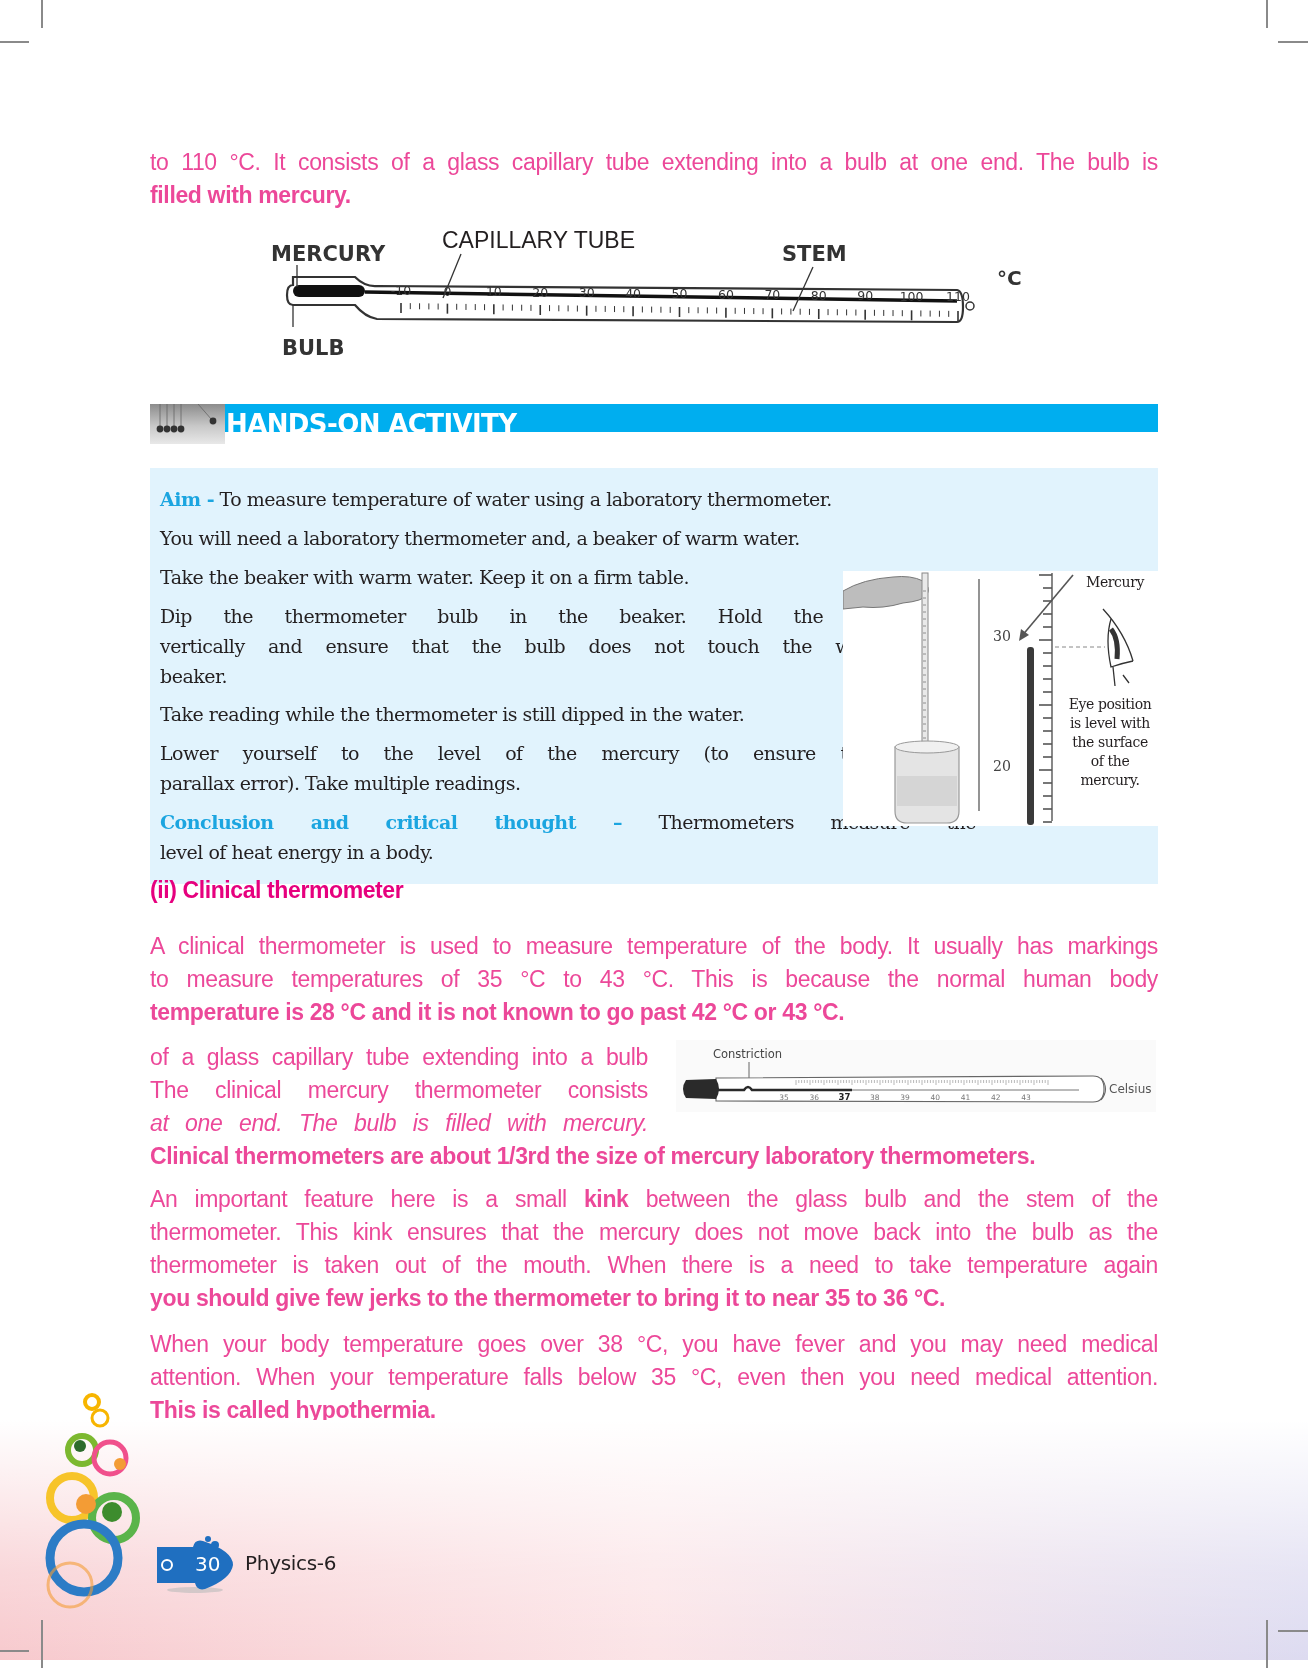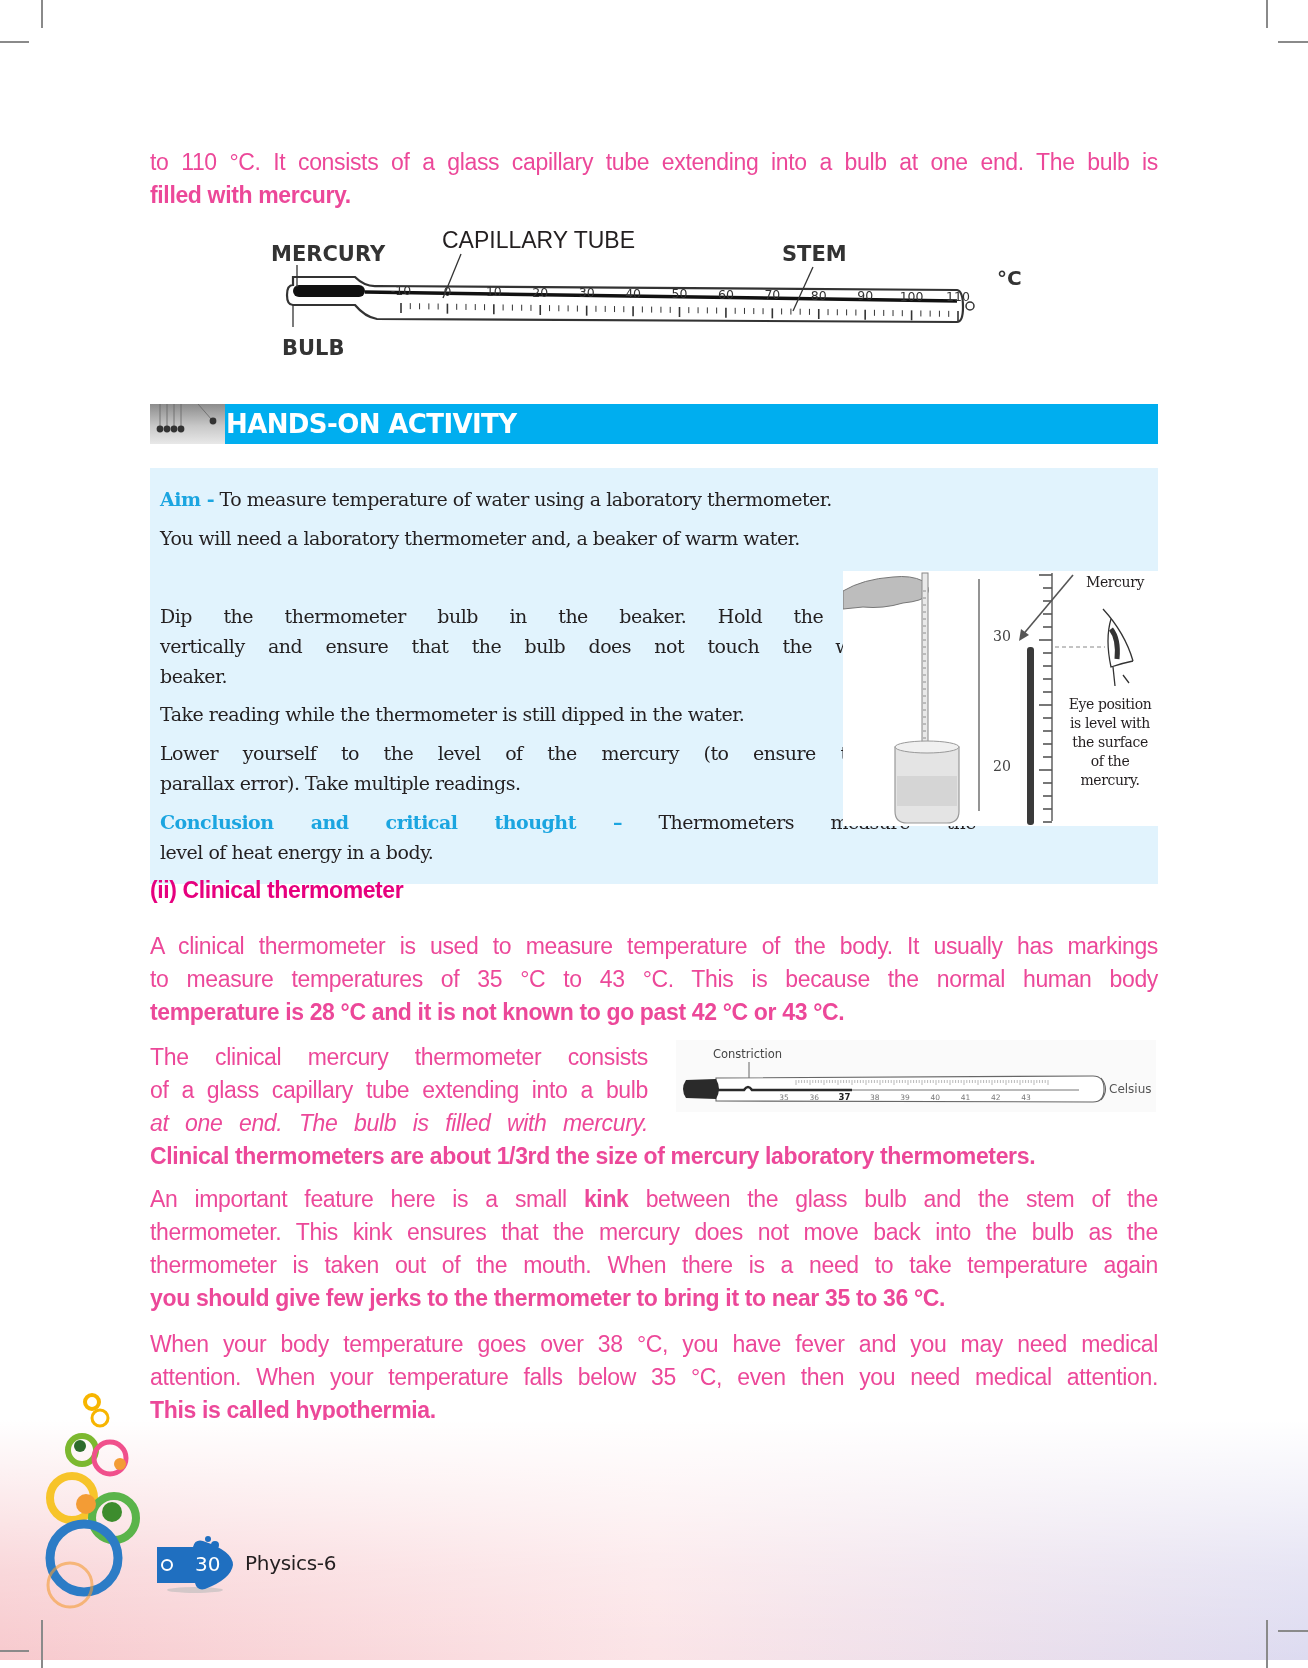--- a/index.html
+++ b/index.html
@@ -17,21 +17,21 @@
     text-align:justify; letter-spacing:-0.35px;
   }
   .txt .ln { display:block; white-space:nowrap; text-align-last:justify; }
   .txt .ln.last { text-align-last:left;font-weight:bold; }
   .txt b { font-weight:bold; }
 
   
   #lab-diagram { position:absolute; left:265px; top:225px; width:780px; height:150px; }
 
   
-  #hands-header { position:absolute; left:150px; top:404px; width:1008px; height:40px; background:#00aeef; }
+  #hands-header { position:absolute; left:150px; top:404px; width:1008px; height:28px; background:#00aeef; }
   #hands-icon { position:absolute; left:0; top:0; width:75px; height:40px;
     background:linear-gradient(180deg,#8c8c8c 0%,#c8c8c8 55%,#e8e8e8 100%); overflow:hidden; }
   #hands-title { position:absolute; left:76px; top:4px; font-family:"DejaVu Sans", sans-serif; font-weight:bold;
     font-size:26px; color:#ffffff; letter-spacing:-0.6px; line-height:32px; }
   #hands-body { position:absolute; left:150px; top:444px; width:1008px; height:416px; background:#e1f3fd;margin-top:24px; }
   .serif {
     position:absolute; left:10px;
     font-family:"DejaVu Serif", serif; font-size:19px; line-height:30px; color:#231f20;
     letter-spacing:-0.5px;
   }
@@ -188,20 +188,23 @@
   <div id="hands-title">HANDS-ON ACTIVITY</div>
 </div>
 
 <div id="hands-body">
   <div class="serif" style="top:16px;">
     <span class="ln"><span class="accent">Aim -</span><span> To measure temperature of water using a laboratory thermometer.</span></span>
   </div>
   <div class="serif" style="top:55px;">
     <span class="ln">You will need a laboratory thermometer and, a beaker of warm water.</span>
   </div>
+  <div class="serif" style="top:94px;">
+    <span class="ln">Take the beaker with warm water. Keep it on a firm table.</span>
+  </div>
   <div class="serif" style="top:133px;">
     <span class="ln jl">Dip the thermometer bulb in the beaker. Hold the thermometer</span>
     <span class="ln jl">vertically and ensure that the bulb does not touch the walls of the</span>
     <span class="ln">beaker.</span>
   </div>
   <div class="serif" style="top:231px;text-align:right;">
     <span class="ln">Take reading while the thermometer is still dipped in the water.</span>
   </div>
   <div class="serif" style="top:270px;">
     <span class="ln jl">Lower yourself to the level of the mercury (to ensure there is no</span>
@@ -309,22 +312,22 @@
 
 <div id="clinical-heading">(ii) Clinical thermometer</div>
 
 <div class="txt" style="top:930px;">
   <span class="ln">A clinical thermometer is used to measure temperature of the body. It usually has markings</span>
   <span class="ln">to measure temperatures of 35 °C to 43 °C. This is because the normal human body</span>
   <span class="ln last">temperature is 28 °C and it is not known to go past 42 °C or 43 °C.</span>
 </div>
 
 <div class="txt" style="top:1041px;">
+  <span class="ln" style="width:498px;">of a glass capillary tube extending into a bulb</span>
   <span class="ln" style="width:498px;">The clinical mercury thermometer consists</span>
-  <span class="ln" style="width:498px;">of a glass capillary tube extending into a bulb</span>
   <span class="ln" style="width:498px;font-style:italic;">at one end. The bulb is filled with mercury.</span>
   <span class="ln last">Clinical thermometers are about 1/3rd the size of mercury laboratory thermometers.</span>
 </div>
 
 <div id="clinical-figure">
   <svg width="480" height="72" viewBox="0 0 480 72">
     <rect x="0" y="0" width="480" height="72" fill="#fafafa"></rect>
     <text x="37" y="18" font-family="DejaVu Sans, sans-serif" font-size="11.5" fill="#444">Constriction</text>
     <line x1="73" y1="22" x2="73" y2="40" stroke="#555" stroke-width="0.9"></line>
     <path d="M 40 38 L 417 36 Q 428 36 428 49 Q 428 62 417 62 L 40 61 Z" fill="#ffffff" stroke="#666" stroke-width="1.1"></path>

